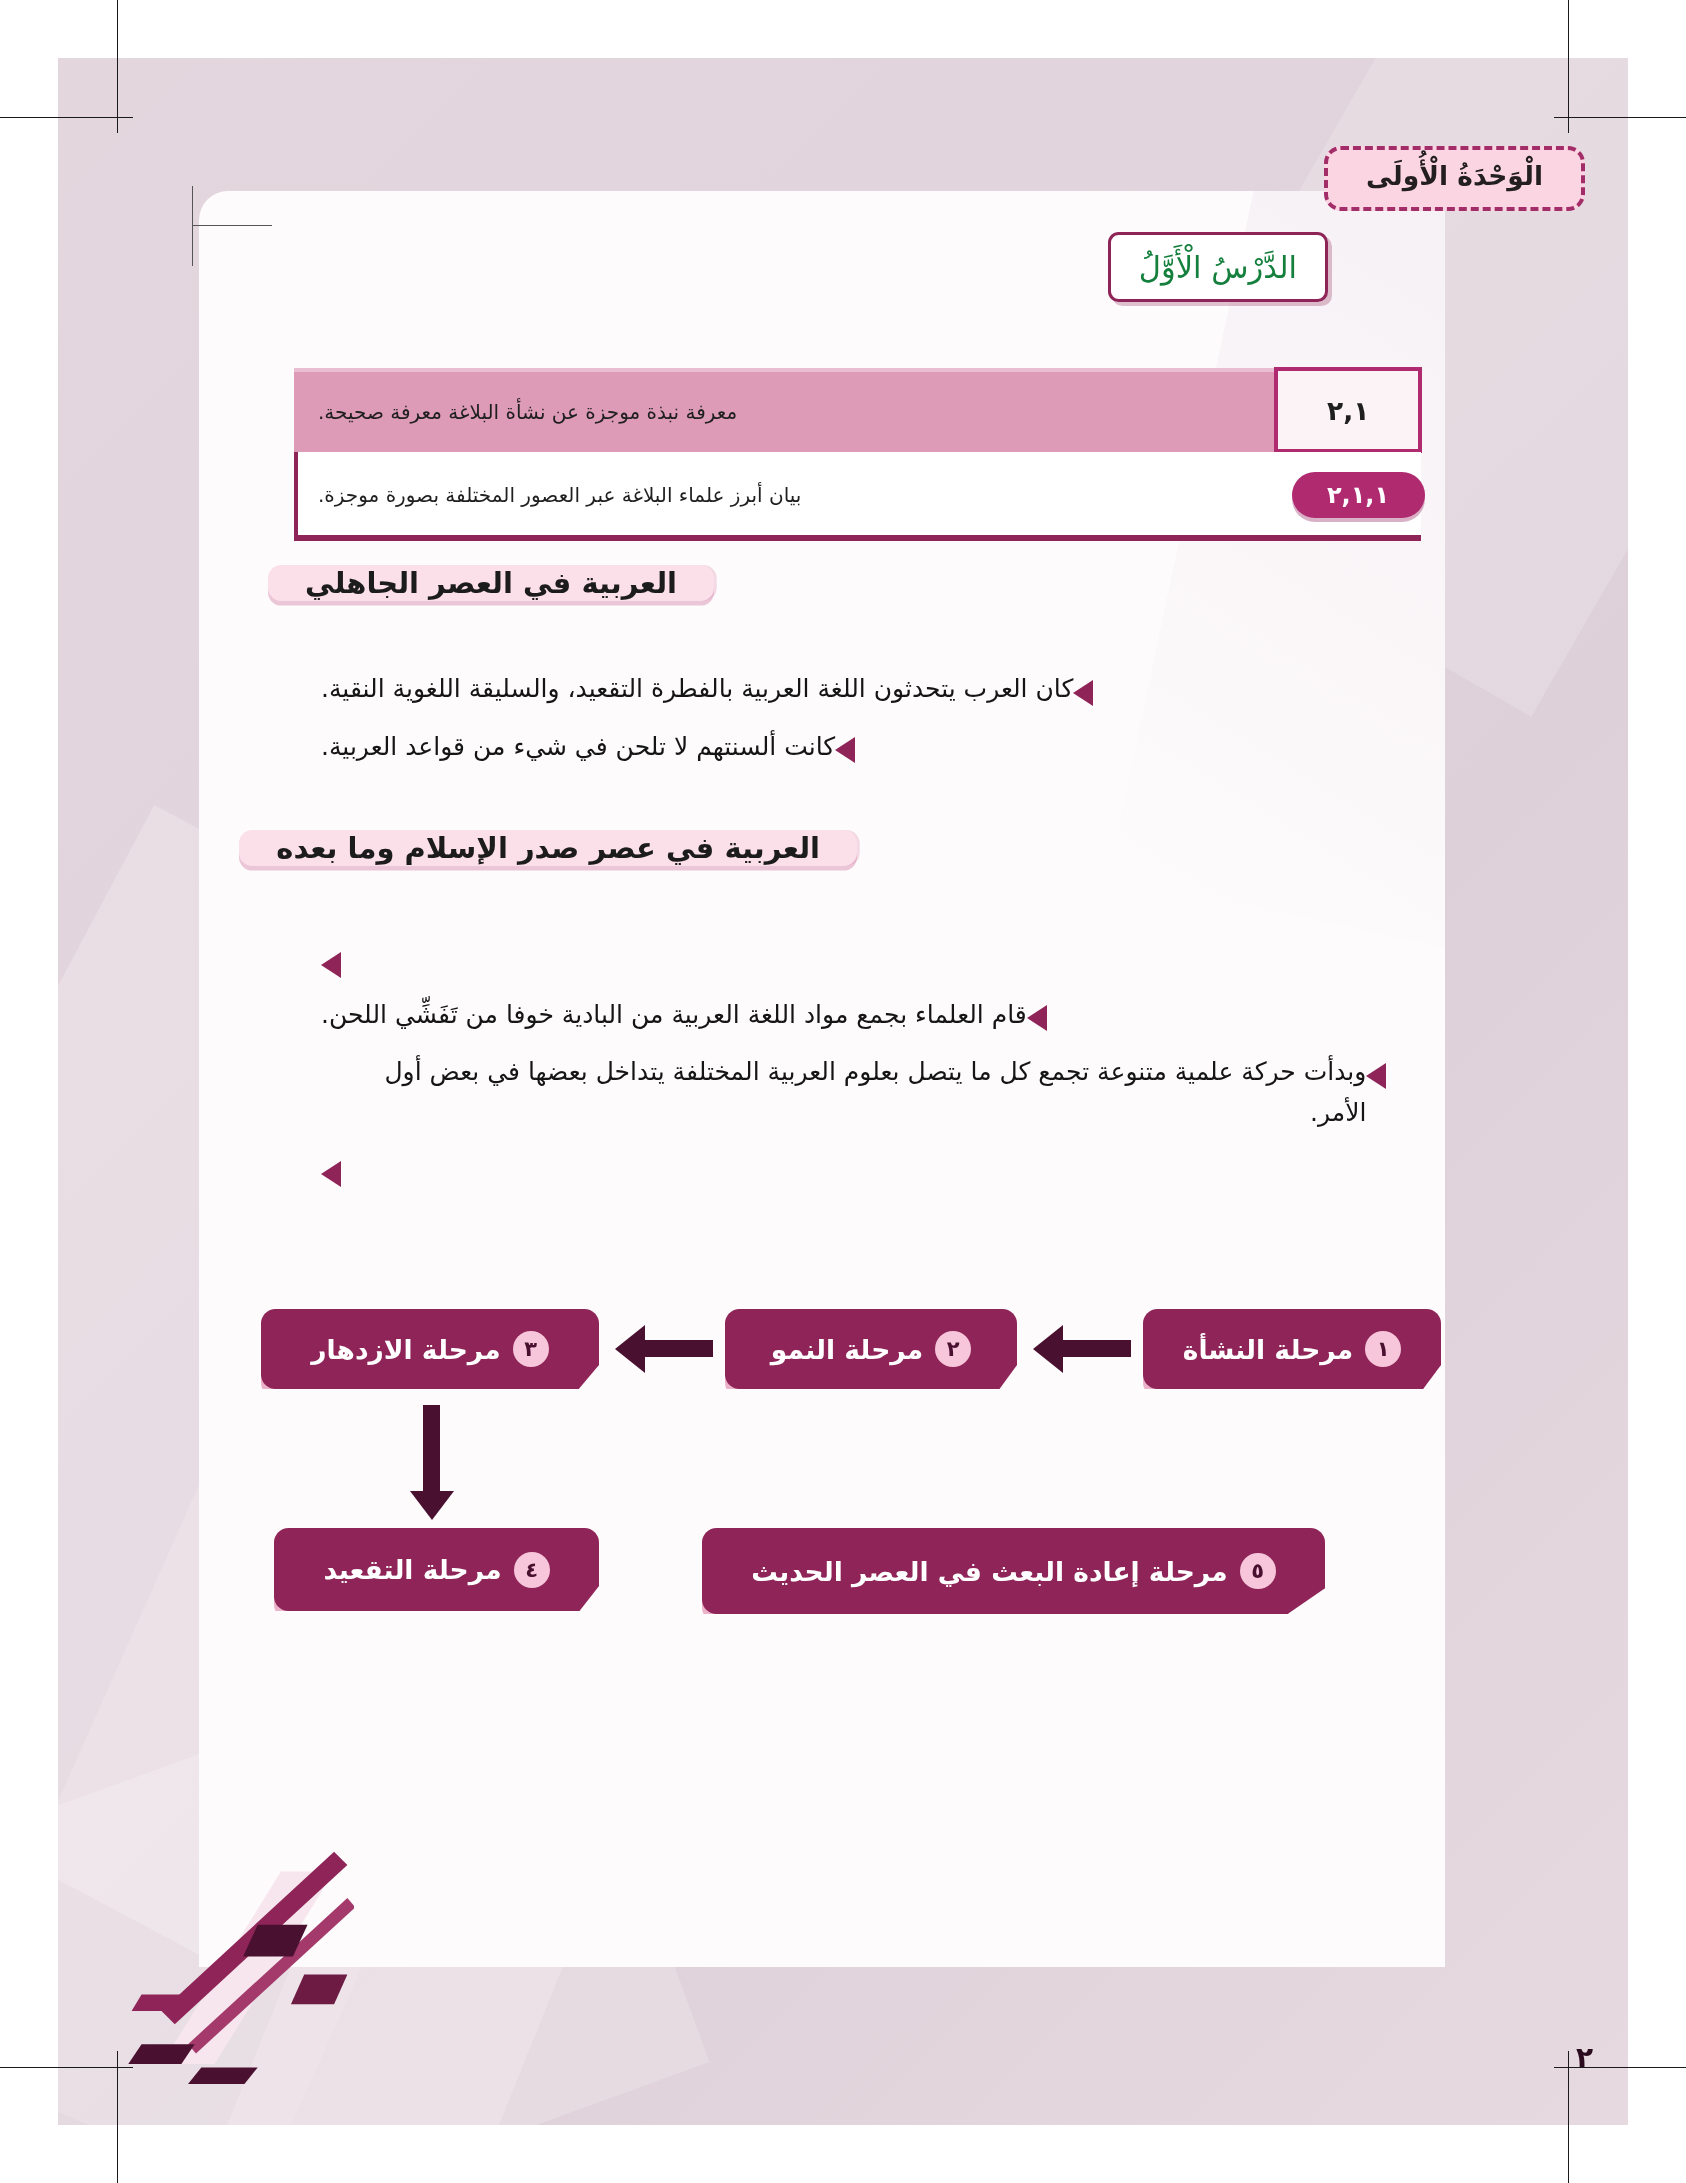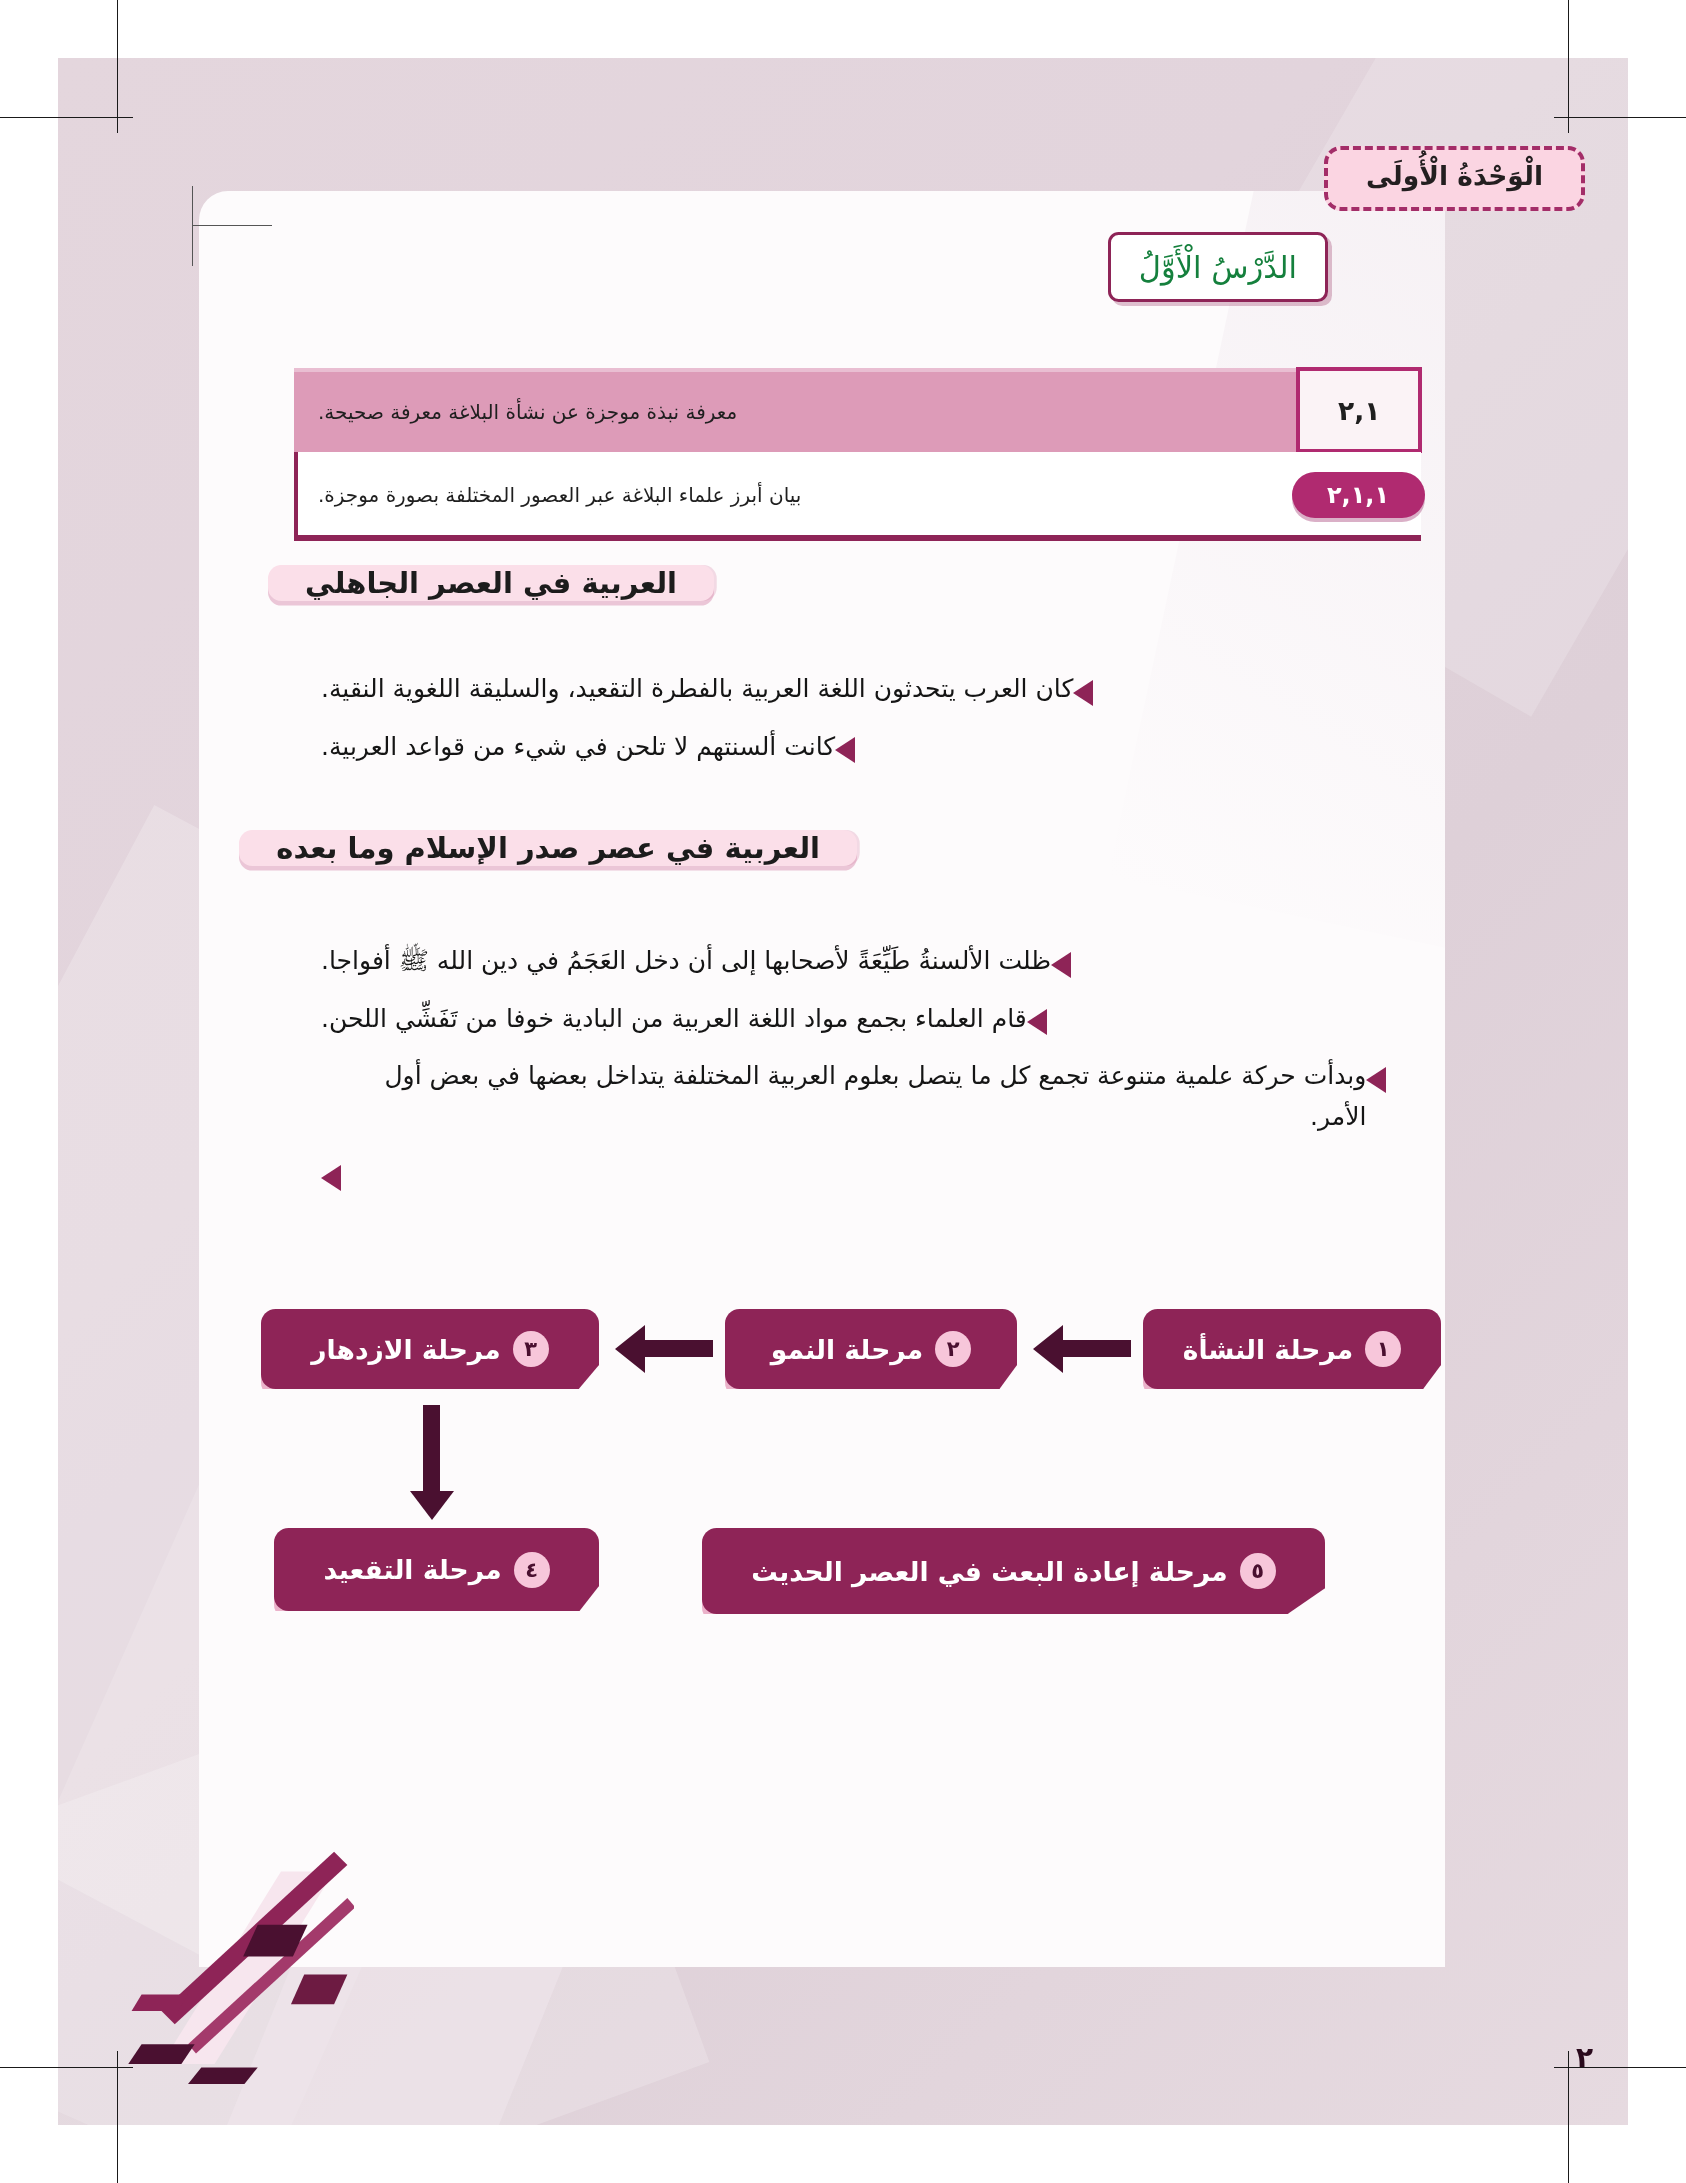--- a/index.html
+++ b/index.html
@@ -66,21 +66,21 @@
 
   
   .obj-wrap{position:absolute;right:265px;top:368px;width:1127px;z-index:15;}
   .obj-row{display:flex;align-items:stretch;position:relative;}
   .obj-row1{background:#dd9bb8;min-height:80px;border-top:4.6px solid #e9bed2;}
   .obj-row2{background:#ffffff;min-height:86px;border-left:0;border-bottom:3.3px solid #8e2457;}
   .obj-row2::before{content:"";position:absolute;right:0;left:0;bottom:0;height:3.3px;background:#8e2457;}
   .obj-text{flex:1;display:flex;align-items:center;justify-content:flex-end;padding:0 20px 0 24px;}
   .obj-text span{font-size:20px;color:#1f1f1f;line-height:1.5;}
   .obj-code1{
-    width:126px;background:#fbf3f6;border:4px solid #b02a70;
+    width:148px;background:#fbf3f6;border:4px solid #b02a70;
     display:flex;align-items:center;justify-content:center;
     margin:-4.6px -1.3px -1.3px 0;box-sizing:border-box;
   }
   .obj-code1 span{font-size:26.5px;color:#1f1f1f;font-weight:600;}
   .obj-code2-holder{width:126px;display:flex;align-items:center;justify-content:center;}
   .obj-code2{
     background:#b02a70;color:#fff;border-radius:29px;
     padding:9.3px 17px;min-width:99px;text-align:center;
     box-shadow:0 4px 0 rgba(150,30,95,.35);
   }
@@ -215,21 +215,20 @@
   </div>
 </div>
 
 <div class="sect-head sect-2">
   <span>العربية في عصر صدر الإسلام وما بعده</span>
 </div>
 
 <div class="bullets b-group2">
   <div class="blt">
     <div class="blt-mark"></div>
-    <div class="blt-txt">ظلت الألسنةُ طَيِّعَةً لأصحابها إلى أن دخل العَجَمُ في دين الله ﷺ أفواجا.</div>
   </div>
   <div class="blt">
     <div class="blt-mark"></div>
     <div class="blt-txt">قام العلماء بجمع مواد اللغة العربية من البادية خوفا من تَفَشِّي اللحن.</div>
   </div>
   <div class="blt">
     <div class="blt-mark"></div>
     <div class="blt-txt">وبدأت حركة علمية متنوعة تجمع كل ما يتصل بعلوم العربية المختلفة يتداخل بعضها في بعض أول الأمر.</div>
   </div>
   <div class="blt">

